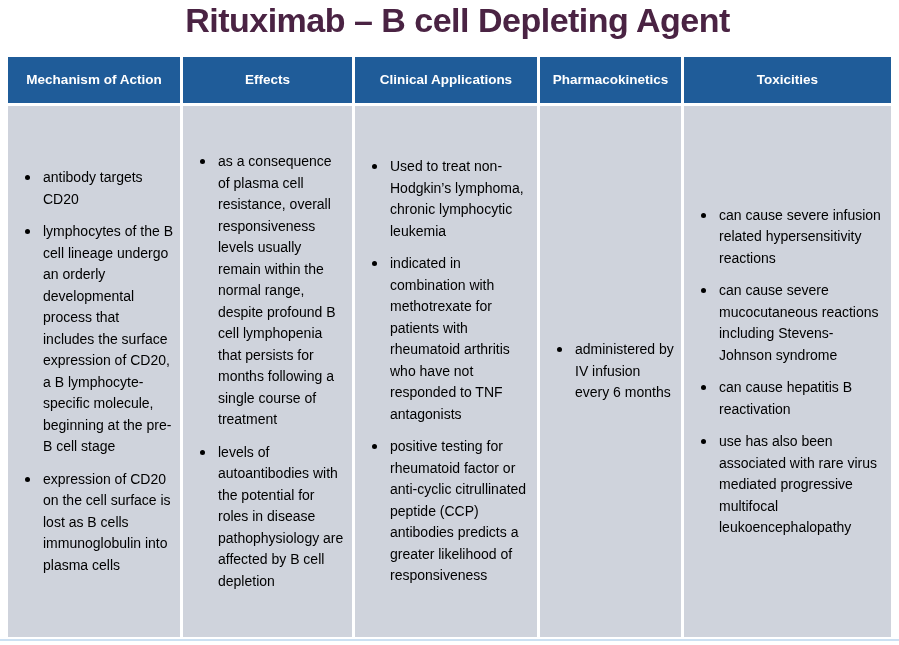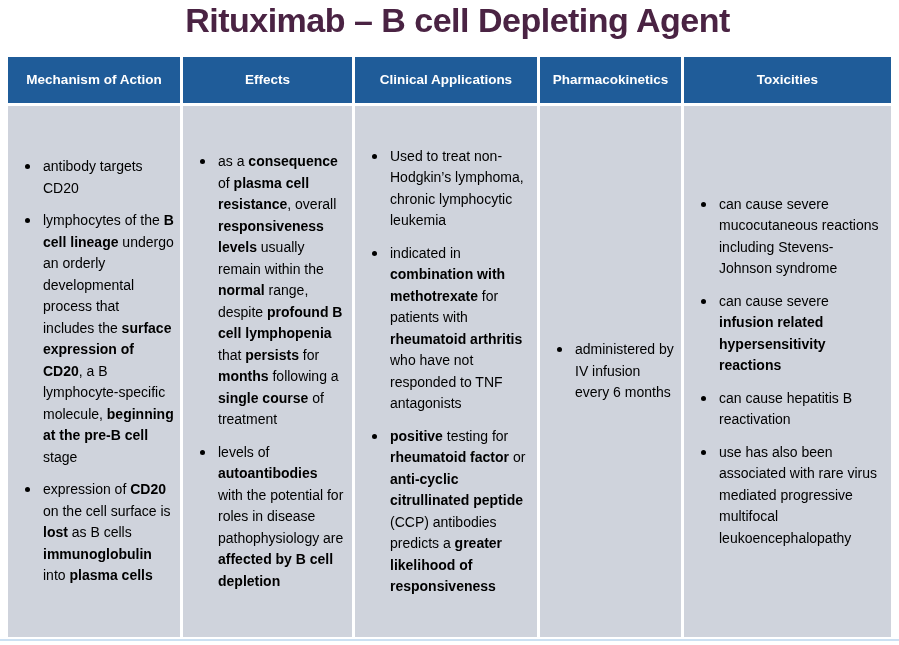--- a/index.html
+++ b/index.html
@@ -32,21 +32,21 @@
     background:var(--cell-bg);
     display:flex;flex-direction:column;justify-content:center;
     box-sizing:border-box;padding:0 6px 0 10px;
     font-size:14px;line-height:21.5px;
   }
   .c0{flex:0 0 172px}.c1{flex:0 0 169px}.c2{flex:0 0 182px}.c3{flex:0 0 141px}.c4{flex:1 1 auto}
   .brk{word-break:break-all;}
   .bullet{display:flex;margin:5.5px 0;}
   .dot{flex:0 0 5px;width:5px;height:5px;border-radius:50%;background:#000;margin:8px 13px 0 7px;}
   .btxt{flex:1;}
-  .btxt b{font-weight:bold;}
+  .btxt b{font-weight:normal;}
   .bottom-rule{position:absolute;left:0;top:639px;width:899px;height:2px;background:var(--rule);}
 </style>
 </head>
 <body>
 
 <div class="page">
   <h1 class="title">Rituximab – B cell Depleting Agent</h1>
 
   <div class="table">
     <div class="hrow">
@@ -97,25 +97,25 @@
         </div>
       <div class="bcell c3">
           <div class="bullet">
             <span class="dot"></span>
             <span class="btxt">administered by IV infusion every 6 months</span>
           </div>
         </div>
       <div class="bcell c4">
           <div class="bullet">
             <span class="dot"></span>
-            <span class="btxt">can cause severe mucocutaneous reactions including Stevens-Johnson syndrome</span>
+            <span class="btxt">can cause severe <b>infusion related hypersensitivity reactions</b></span>
           </div>
           <div class="bullet">
             <span class="dot"></span>
-            <span class="btxt">can cause severe <b>infusion related hypersensitivity reactions</b></span>
+            <span class="btxt">can cause severe mucocutaneous reactions including Stevens-Johnson syndrome</span>
           </div>
           <div class="bullet">
             <span class="dot"></span>
             <span class="btxt">can cause hepatitis B reactivation</span>
           </div>
           <div class="bullet">
             <span class="dot"></span>
             <span class="btxt">use has also been associated with rare virus mediated progressive multifocal leukoencephalopathy</span>
           </div>
         </div>

